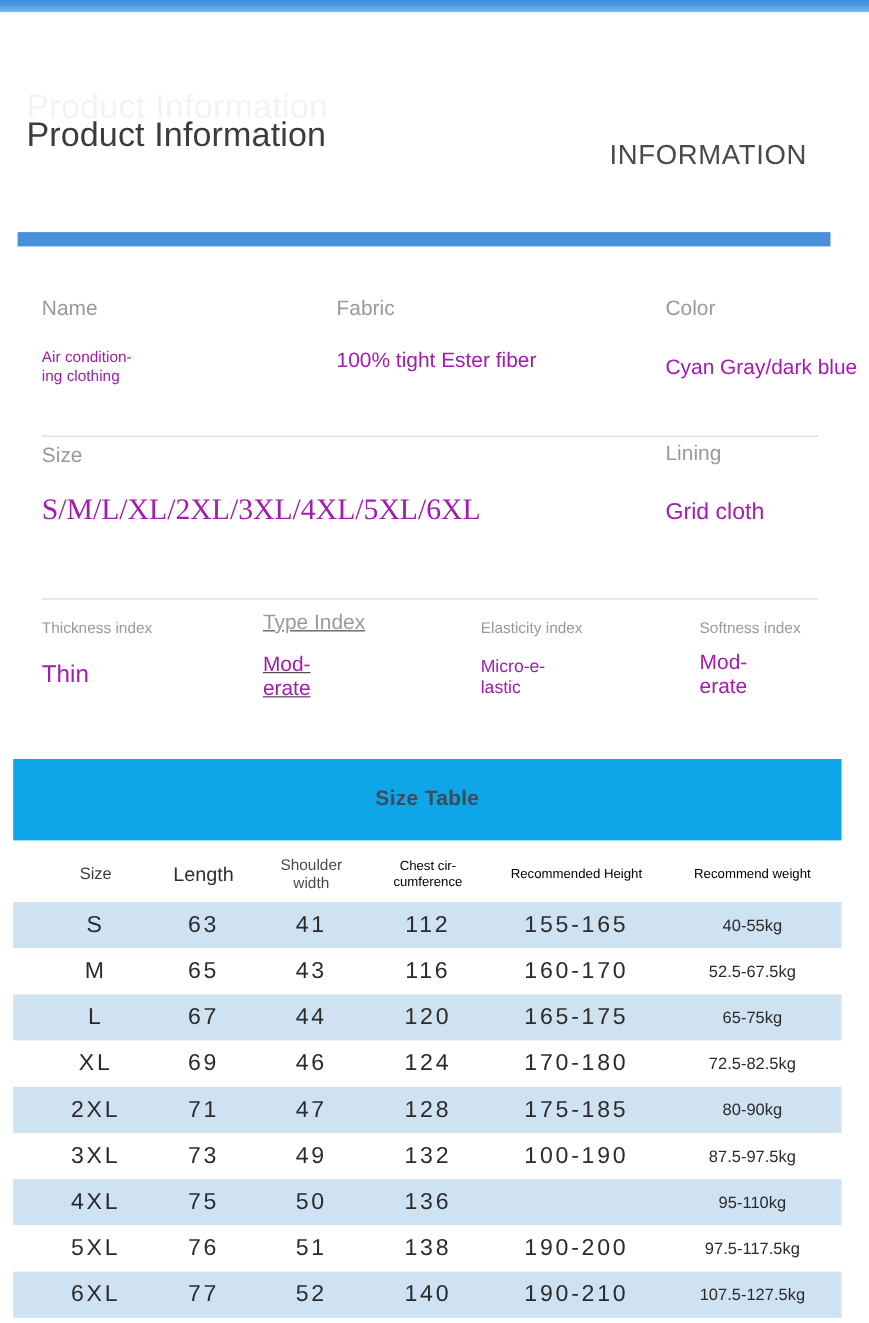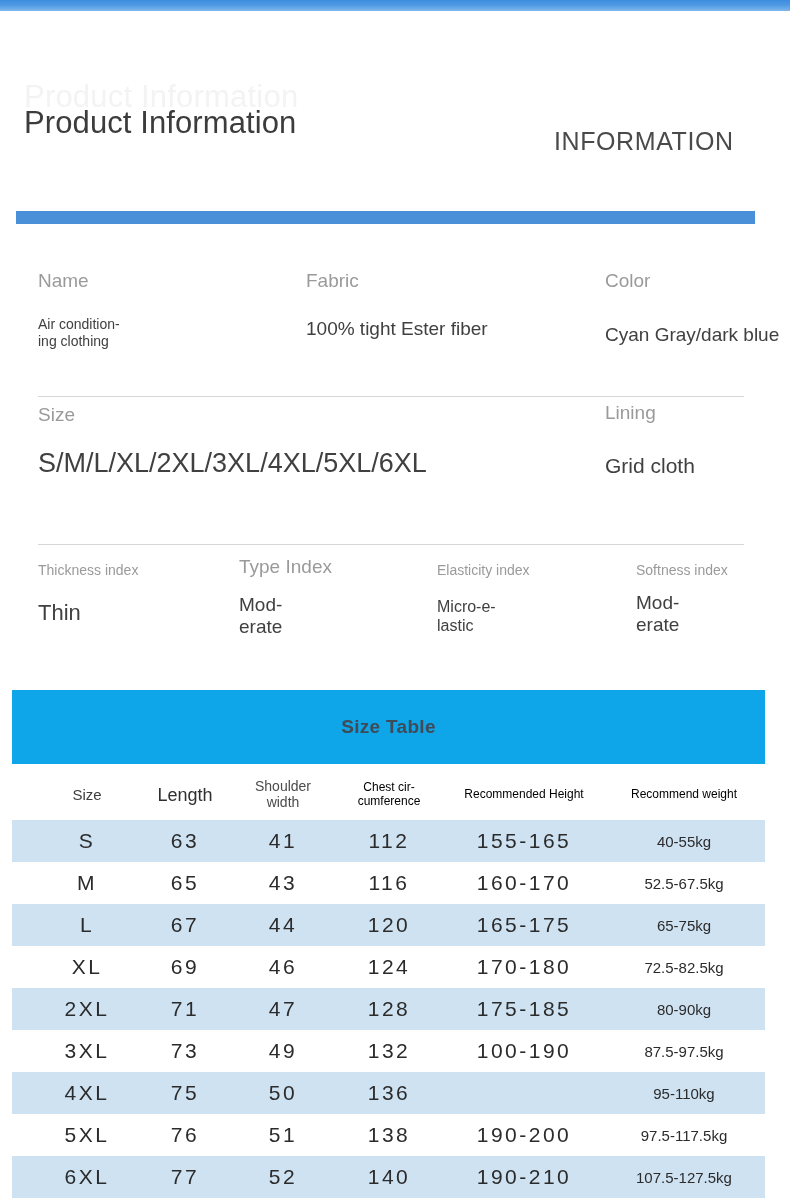--- a/index.html
+++ b/index.html
@@ -87,21 +87,21 @@
   }
   .spec-label.sm {
     font-size: 14px;
   }
   .spec-label.md {
     font-size: 19px;
   }
   .spec-value {
     font-size: 19px;
     font-weight: 400;
-    color: #404040;
+    color: #a21caf;
     line-height: 1.18;
   }
   .spec-value.sm  { font-size: 14px; }
   .spec-value.lg  { font-size: 27px; }
   .spec-value.xl  { font-size: 21px; }
 
   .divider {
     position: absolute;
     height: 1px;
     background: #d6d6d6;
@@ -196,35 +196,35 @@
     <div class="spec-cell" style="left:605px; top:0;">
       <div class="spec-label">Color</div>
       <div class="spec-value" style="margin-top:32px; white-space:pre-line;">Cyan Gray/dark blue</div>
     </div>
     <div class="divider" style="left:38px; top:126px; width:706px;"></div>
   </div>
 
   <div class="spec-row" style="height:148px;">
     <div class="spec-cell" style="left:38px; top:6px;">
       <div class="spec-label">Size</div>
-      <div class="spec-value lg" style="margin-top:22px; white-space:pre-line;">S/M/L/XL/2XL/3XL/4XL/5XL/6XL</div>
+      <div class="spec-value lg" style="margin-top:22px; white-space:pre-line;font-family:Liberation Serif, serif;">S/M/L/XL/2XL/3XL/4XL/5XL/6XL</div>
     </div>
     <div class="spec-cell" style="left:605px; top:4px;">
       <div class="spec-label">Lining</div>
       <div class="spec-value xl" style="margin-top:30px; white-space:pre-line;">Grid cloth</div>
     </div>
     <div class="divider" style="left:38px; top:146px; width:706px;"></div>
   </div>
 
   <div class="spec-row" style="height:120px;">
     <div class="spec-cell" style="left:38px; top:16px;">
       <div class="spec-label sm">Thickness index</div>
       <div class="spec-value" style="margin-top:22px; font-size:22px; white-space:pre-line;">Thin</div>
     </div>
-    <div class="spec-cell" style="left:239px; top:10px;">
+    <div class="spec-cell" style="left:239px; top:10px;text-decoration:underline;">
       <div class="spec-label md">Type Index</div>
       <div class="spec-value" style="margin-top:16px; white-space:pre-line;">Mod-
 erate</div>
     </div>
     <div class="spec-cell" style="left:437px; top:16px;">
       <div class="spec-label sm">Elasticity index</div>
       <div class="spec-value sm" style="margin-top:20px; font-size:16px; white-space:pre-line;">Micro-e-
 lastic</div>
     </div>
     <div class="spec-cell" style="left:636px; top:16px;">

